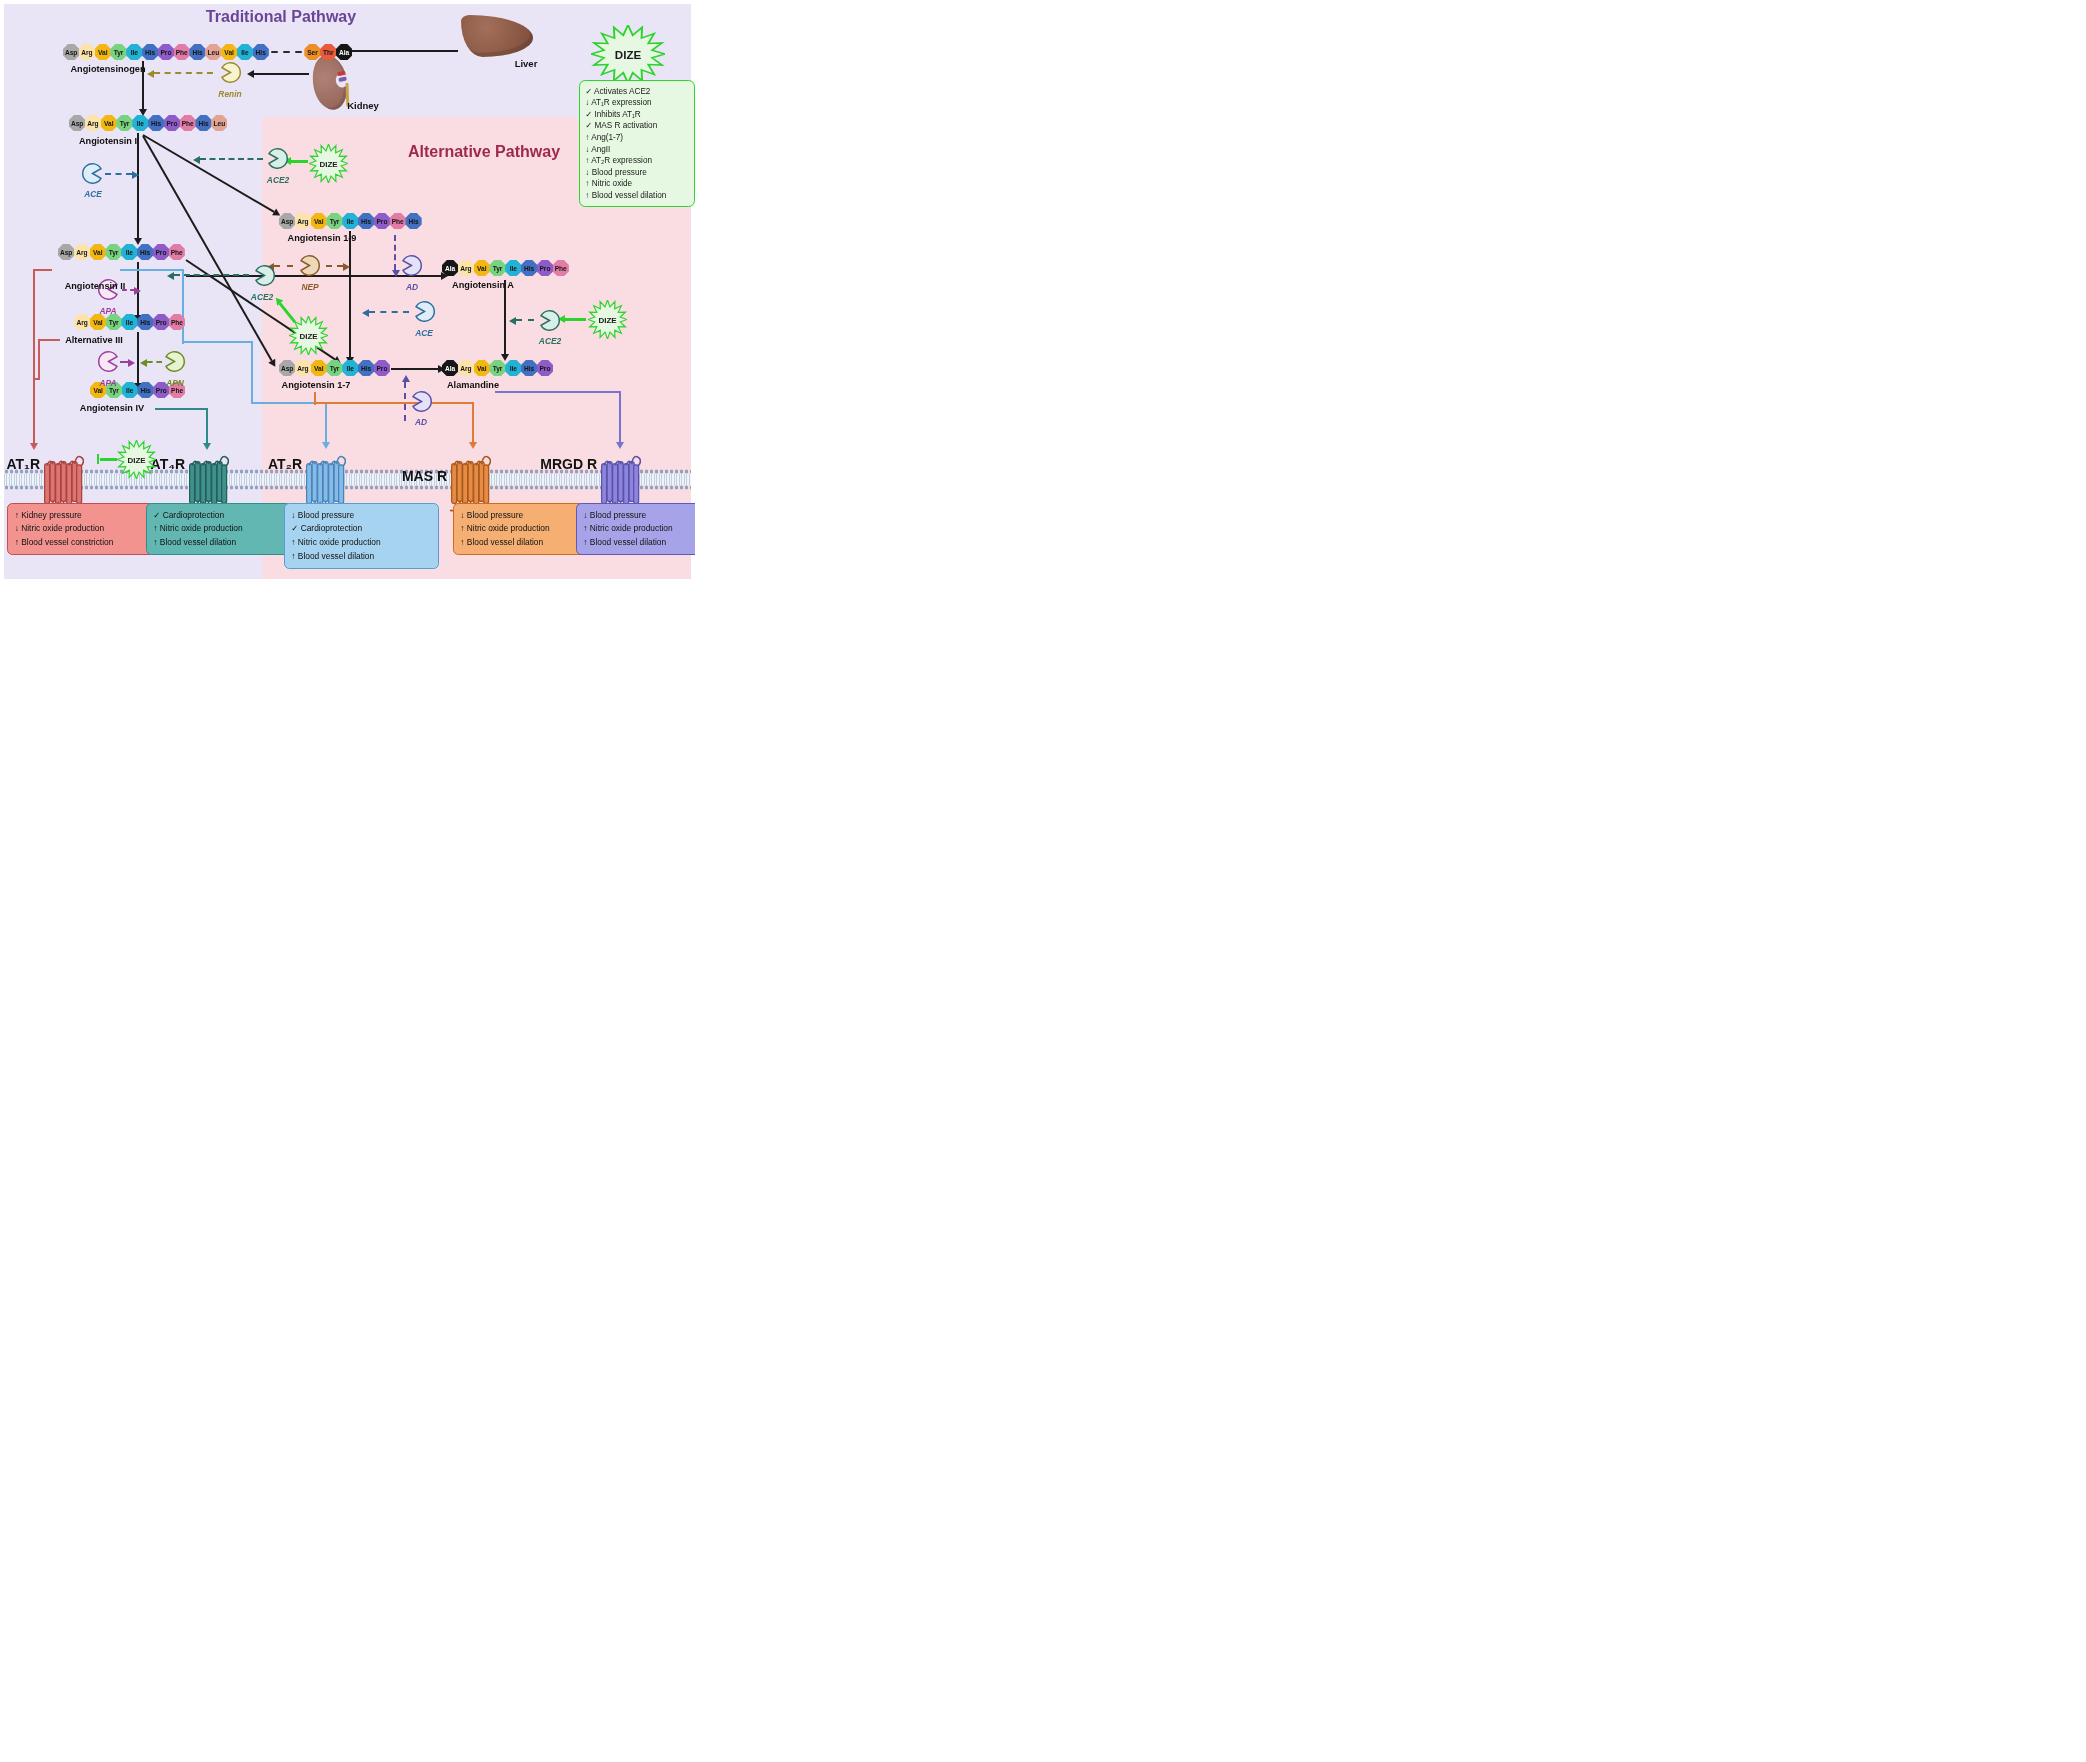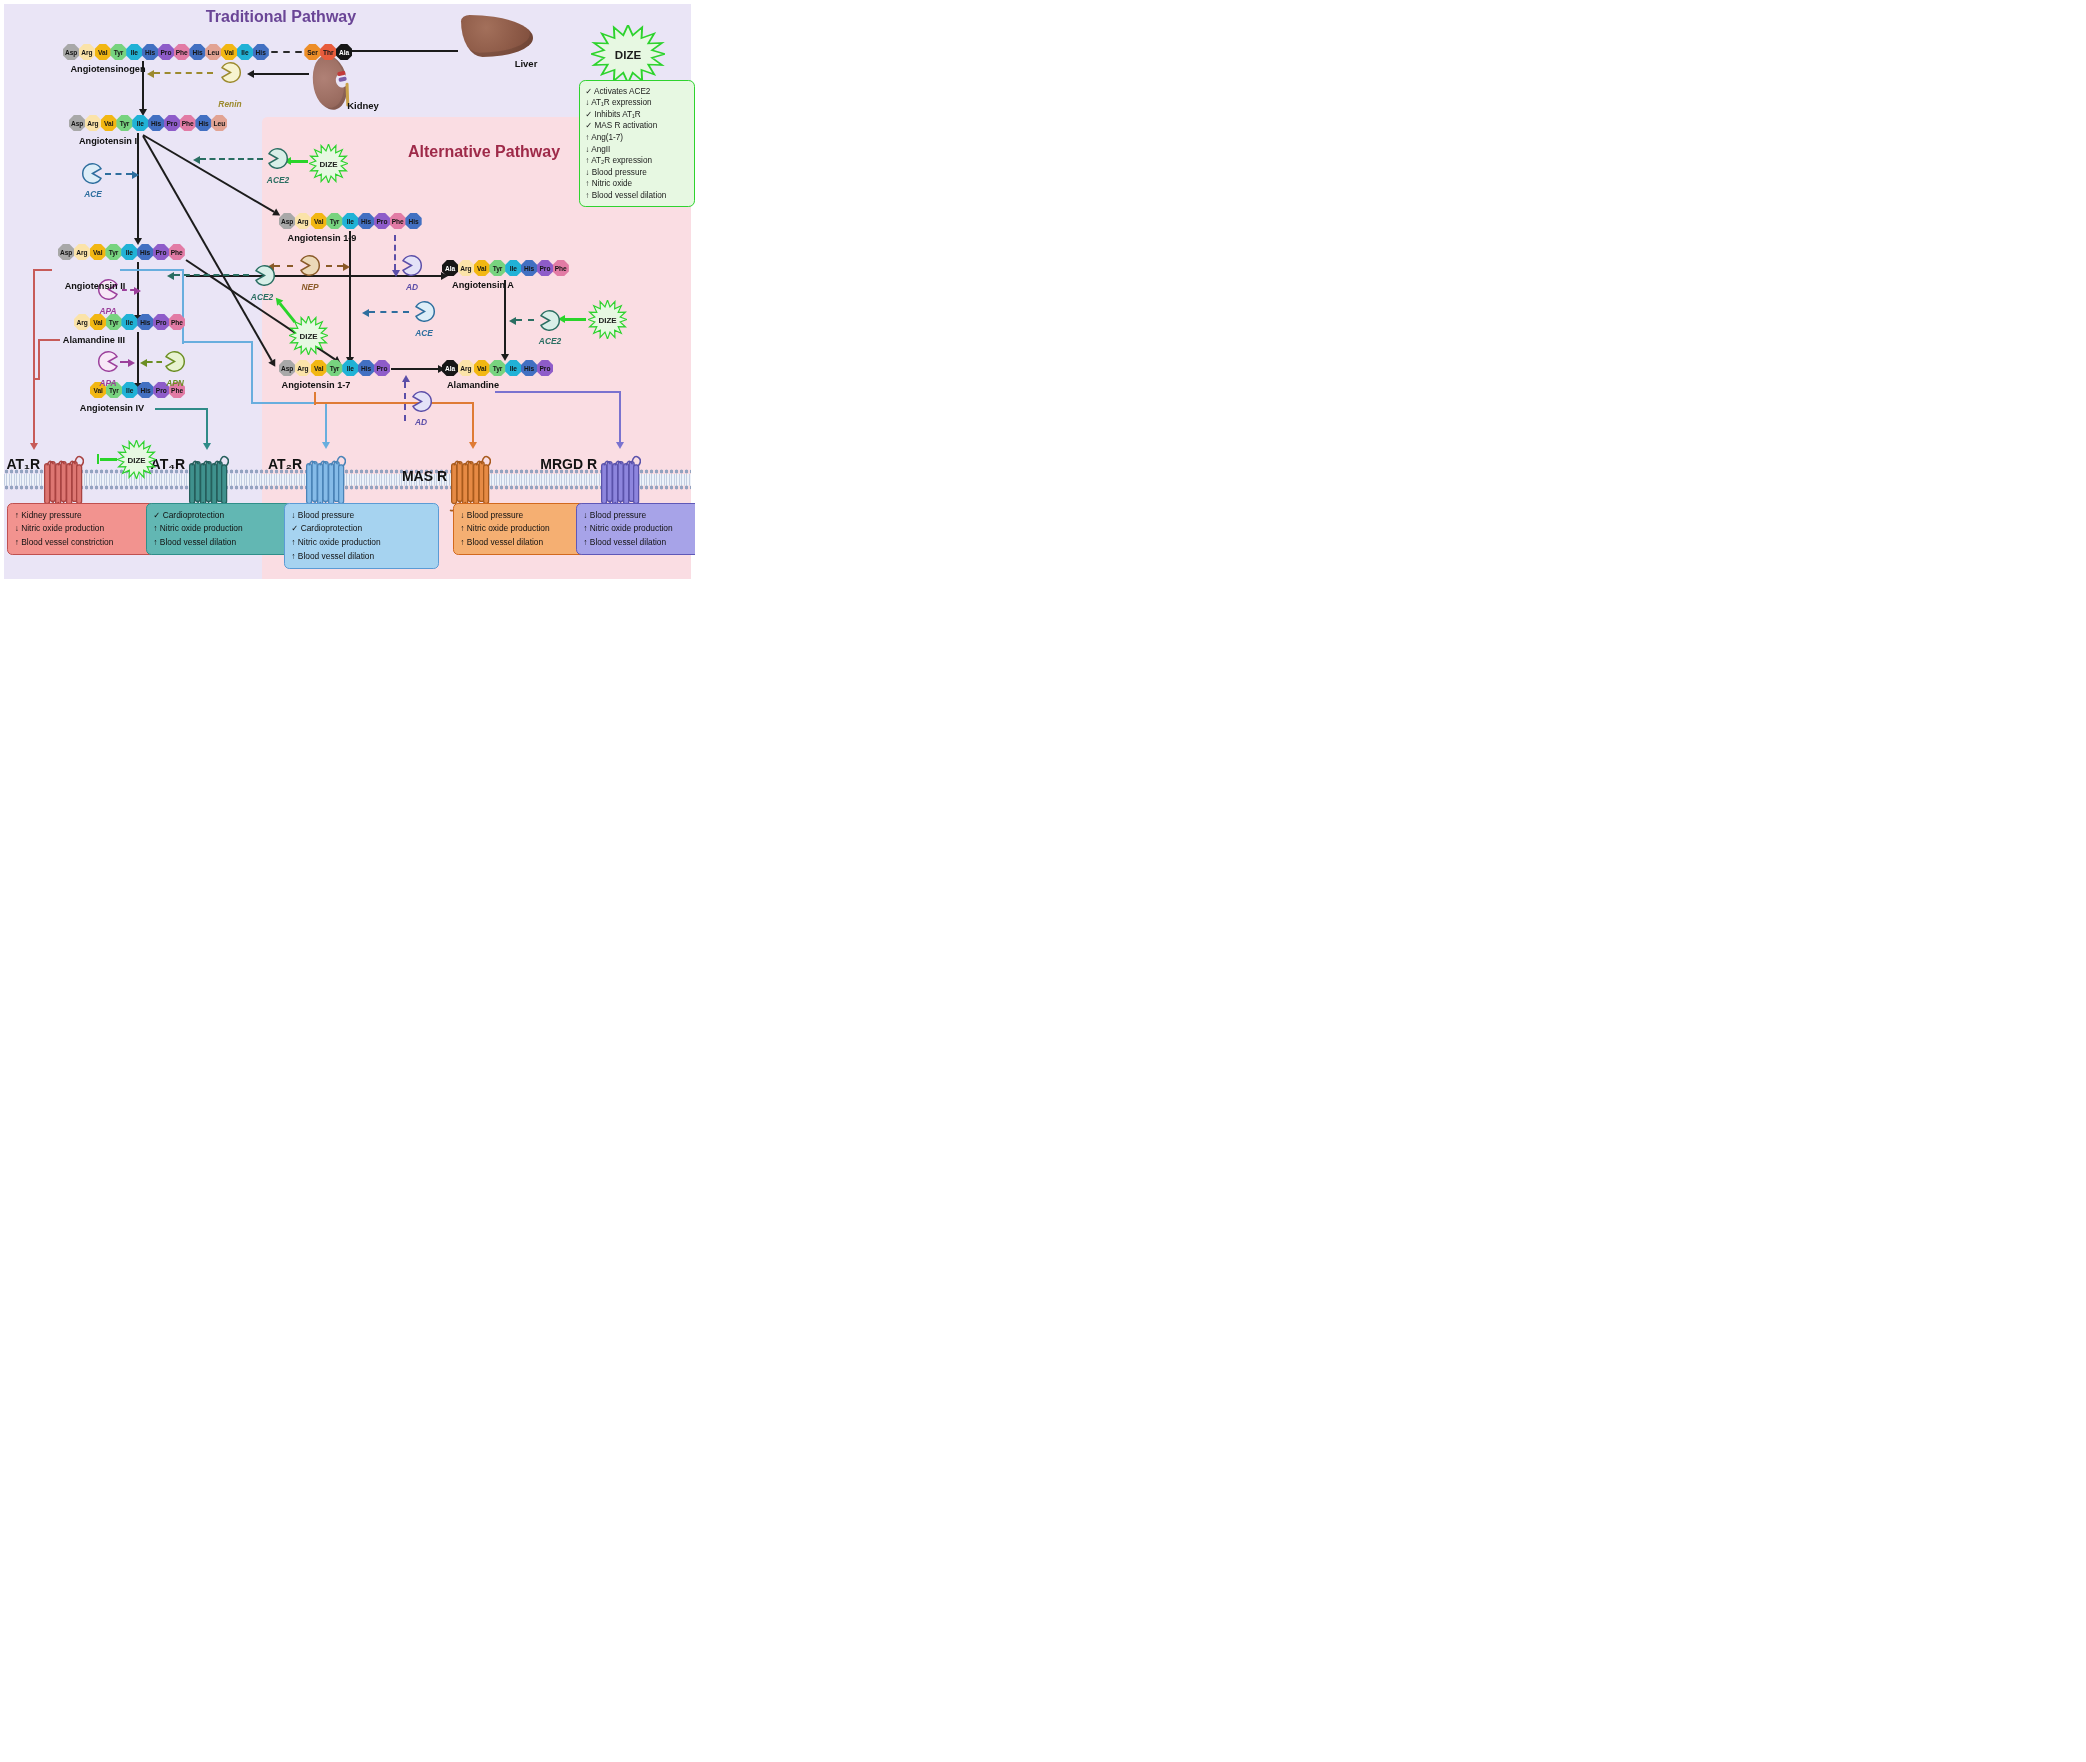--- a/index.html
+++ b/index.html
@@ -301,21 +301,21 @@
 
   <div class="chain" style="left:74px;top:314px;">
       <span class="bead" style="background: rgb(251, 227, 169);">Arg</span>
       <span class="bead" style="background: rgb(242, 183, 19);">Val</span>
       <span class="bead" style="background: rgb(119, 211, 127);">Tyr</span>
       <span class="bead" style="background: rgb(33, 178, 214);">Ile</span>
       <span class="bead" style="background: rgb(66, 112, 194);">His</span>
       <span class="bead" style="background: rgb(142, 92, 201);">Pro</span>
       <span class="bead" style="background: rgb(226, 123, 165);">Phe</span>
     </div>
-  <div class="lbl" style="left:94px;top:340px;">Alamandine III</div>
+  <div class="lbl" style="left:94px;top:340px;">Alternative III</div>
 
   <div class="chain" style="left:279px;top:360px;">
       <span class="bead" style="background: rgb(168, 168, 168);">Asp</span>
       <span class="bead" style="background: rgb(251, 227, 169);">Arg</span>
       <span class="bead" style="background: rgb(242, 183, 19);">Val</span>
       <span class="bead" style="background: rgb(119, 211, 127);">Tyr</span>
       <span class="bead" style="background: rgb(33, 178, 214);">Ile</span>
       <span class="bead" style="background: rgb(66, 112, 194);">His</span>
       <span class="bead" style="background: rgb(142, 92, 201);">Pro</span>
     </div>
@@ -340,21 +340,21 @@
       <span class="bead" style="background: rgb(142, 92, 201);">Pro</span>
       <span class="bead" style="background: rgb(226, 123, 165);">Phe</span>
     </div>
   <div class="lbl" style="left:112px;top:408px;">Angiotensin IV</div>
 
   <div class="enz flip" style="left:219px;top:61px;">
     <svg viewBox="0 0 40 40">
         <path d="M20 20 L34.7 11.5 A17 17 0 1 0 34.7 28.5 Z" fill="#f7f3cf" stroke="#9c8a2e" stroke-width="2.6"></path>
       </svg>
   </div>
-  <div class="elabel" style="left:230px;top:104px;color:#9c8a2e;font-style:italic;">Renin</div>
+  <div class="elabel" style="left:230px;top:94px;color:#9c8a2e;font-style:italic;">Renin</div>
 
   <div class="enz" style="left:81px;top:162px;">
     <svg viewBox="0 0 40 40">
         <path d="M20 20 L34.7 11.5 A17 17 0 1 0 34.7 28.5 Z" fill="#ddeef8" stroke="#2e6e9e" stroke-width="2.6"></path>
       </svg>
   </div>
   <div class="elabel" style="left:93px;top:194px;color:#2e6e9e;">ACE</div>
 
   <div class="enz flip" style="left:266px;top:147px;">
     <svg viewBox="0 0 40 40">

